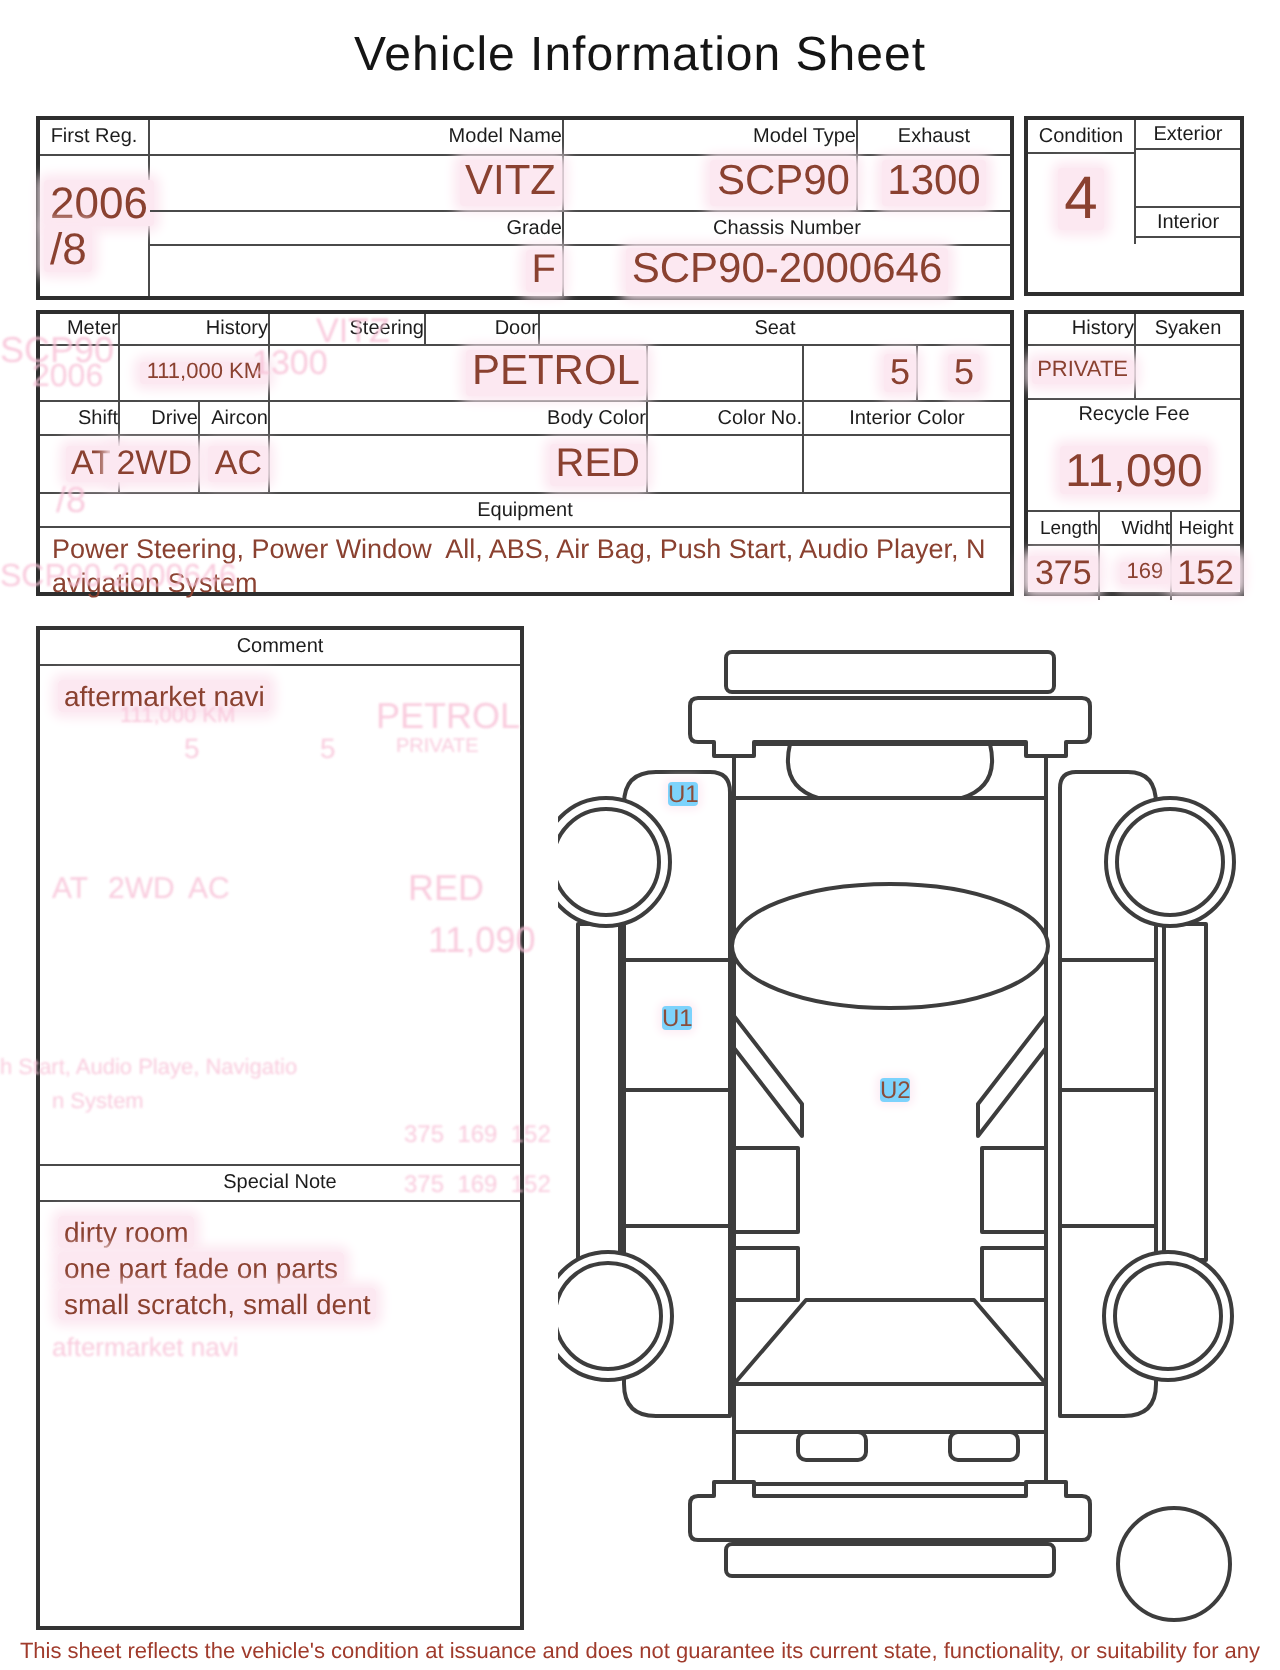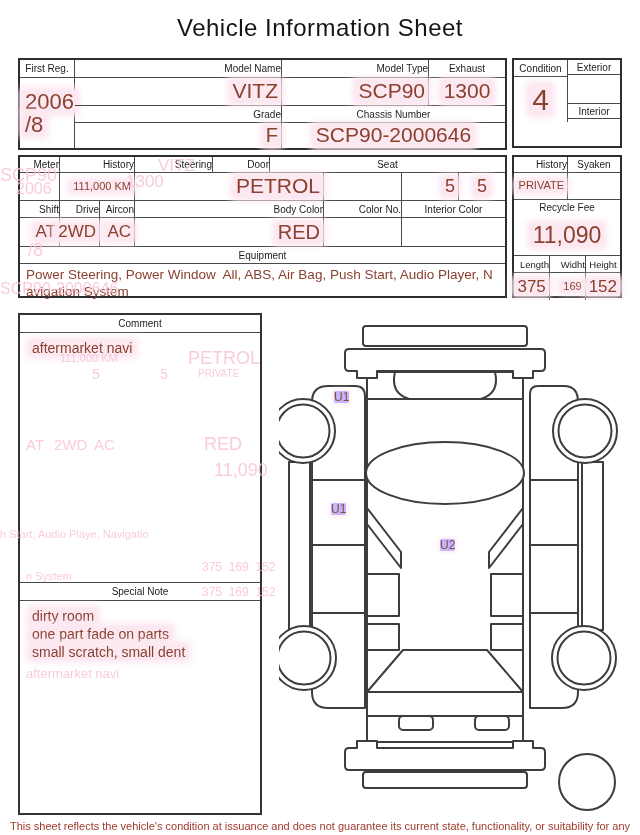--- a/index.html
+++ b/index.html
@@ -19,21 +19,21 @@
   
   #firstreg-val{flex-direction:column;align-items:flex-start;justify-content:center;font-size:22px;line-height:24px;padding-left:2px;}
   
   .freeText{font-size:14px;line-height:18px;color:#8a4130;padding:6px 9px;}
   
   #ghost-layer{left:0;top:0;width:640px;height:835px;pointer-events:none;z-index:3;}
   .ghost{position:absolute;color:#f8c3d8;filter:blur(.5px);opacity:.85;white-space:pre;font-family:"Liberation Sans",sans-serif;}
   
   #diagram{left:279px;top:318px;width:356px;height:496px;z-index:4;}
   #diagram svg{display:block;}
-  .ulabel{position:absolute;font-size:12px;color:#8a4d3a;z-index:5;background:#c4b5fd;box-shadow:0 0 4px 2px #fdeef5;border-radius:2px;line-height:1;}
+  .ulabel{position:absolute;font-size:12px;color:#8a4d3a;z-index:5;background:#7dd3fc;box-shadow:0 0 4px 2px #fdeef5;border-radius:2px;line-height:1;}
   
   #footer{left:0;right:0;top:820px;text-align:center;font-size:11px;color:#a03b2c;}
 </style>
 </head>
 <body>
 
 <div id="title" class="abs">Vehicle Information Sheet</div>
 
 <div class="abs box" style="left:18px;top:58px;width:489px;height:92px;">
   <div class="row" style="height:88px;">
@@ -201,21 +201,21 @@
     <span class="ghost" style="left: 188px; top: 348px; font-size: 18px;">PETROL</span>
     <span class="ghost" style="left: 92px; top: 366px; font-size: 14px;">5</span>
     <span class="ghost" style="left: 160px; top: 366px; font-size: 14px;">5</span>
     <span class="ghost" style="left: 198px; top: 368px; font-size: 10px;">PRIVATE</span>
     <span class="ghost" style="left: 26px; top: 436px; font-size: 15px;">AT</span>
     <span class="ghost" style="left: 54px; top: 436px; font-size: 15px;">2WD</span>
     <span class="ghost" style="left: 94px; top: 436px; font-size: 15px;">AC</span>
     <span class="ghost" style="left: 204px; top: 434px; font-size: 18px;">RED</span>
     <span class="ghost" style="left: 214px; top: 460px; font-size: 18px;">11,090</span>
     <span class="ghost" style="left: 0px; top: 528px; font-size: 11px;">h Start, Audio Playe, Navigatio</span>
-    <span class="ghost" style="left: 26px; top: 570px; font-size: 11px;">n System</span>
+    <span class="ghost" style="left: 26px; top: 545px; font-size: 11px;">n System</span>
     <span class="ghost" style="left: 202px; top: 560px; font-size: 12px;">375  169  152</span>
     <span class="ghost" style="left: 202px; top: 585px; font-size: 12px;">375  169  152</span>
     <span class="ghost" style="left: 26px; top: 666px; font-size: 13px;">aftermarket navi</span>
   </div>
 
 <div id="diagram" class="abs">
   <svg width="356" height="496" viewBox="0 0 356 496">
     <g fill="#ffffff" stroke="#3d3d3d" stroke-width="2" stroke-linejoin="round" stroke-linecap="round">
 
       <rect x="10" y="144" width="21" height="168"></rect>

